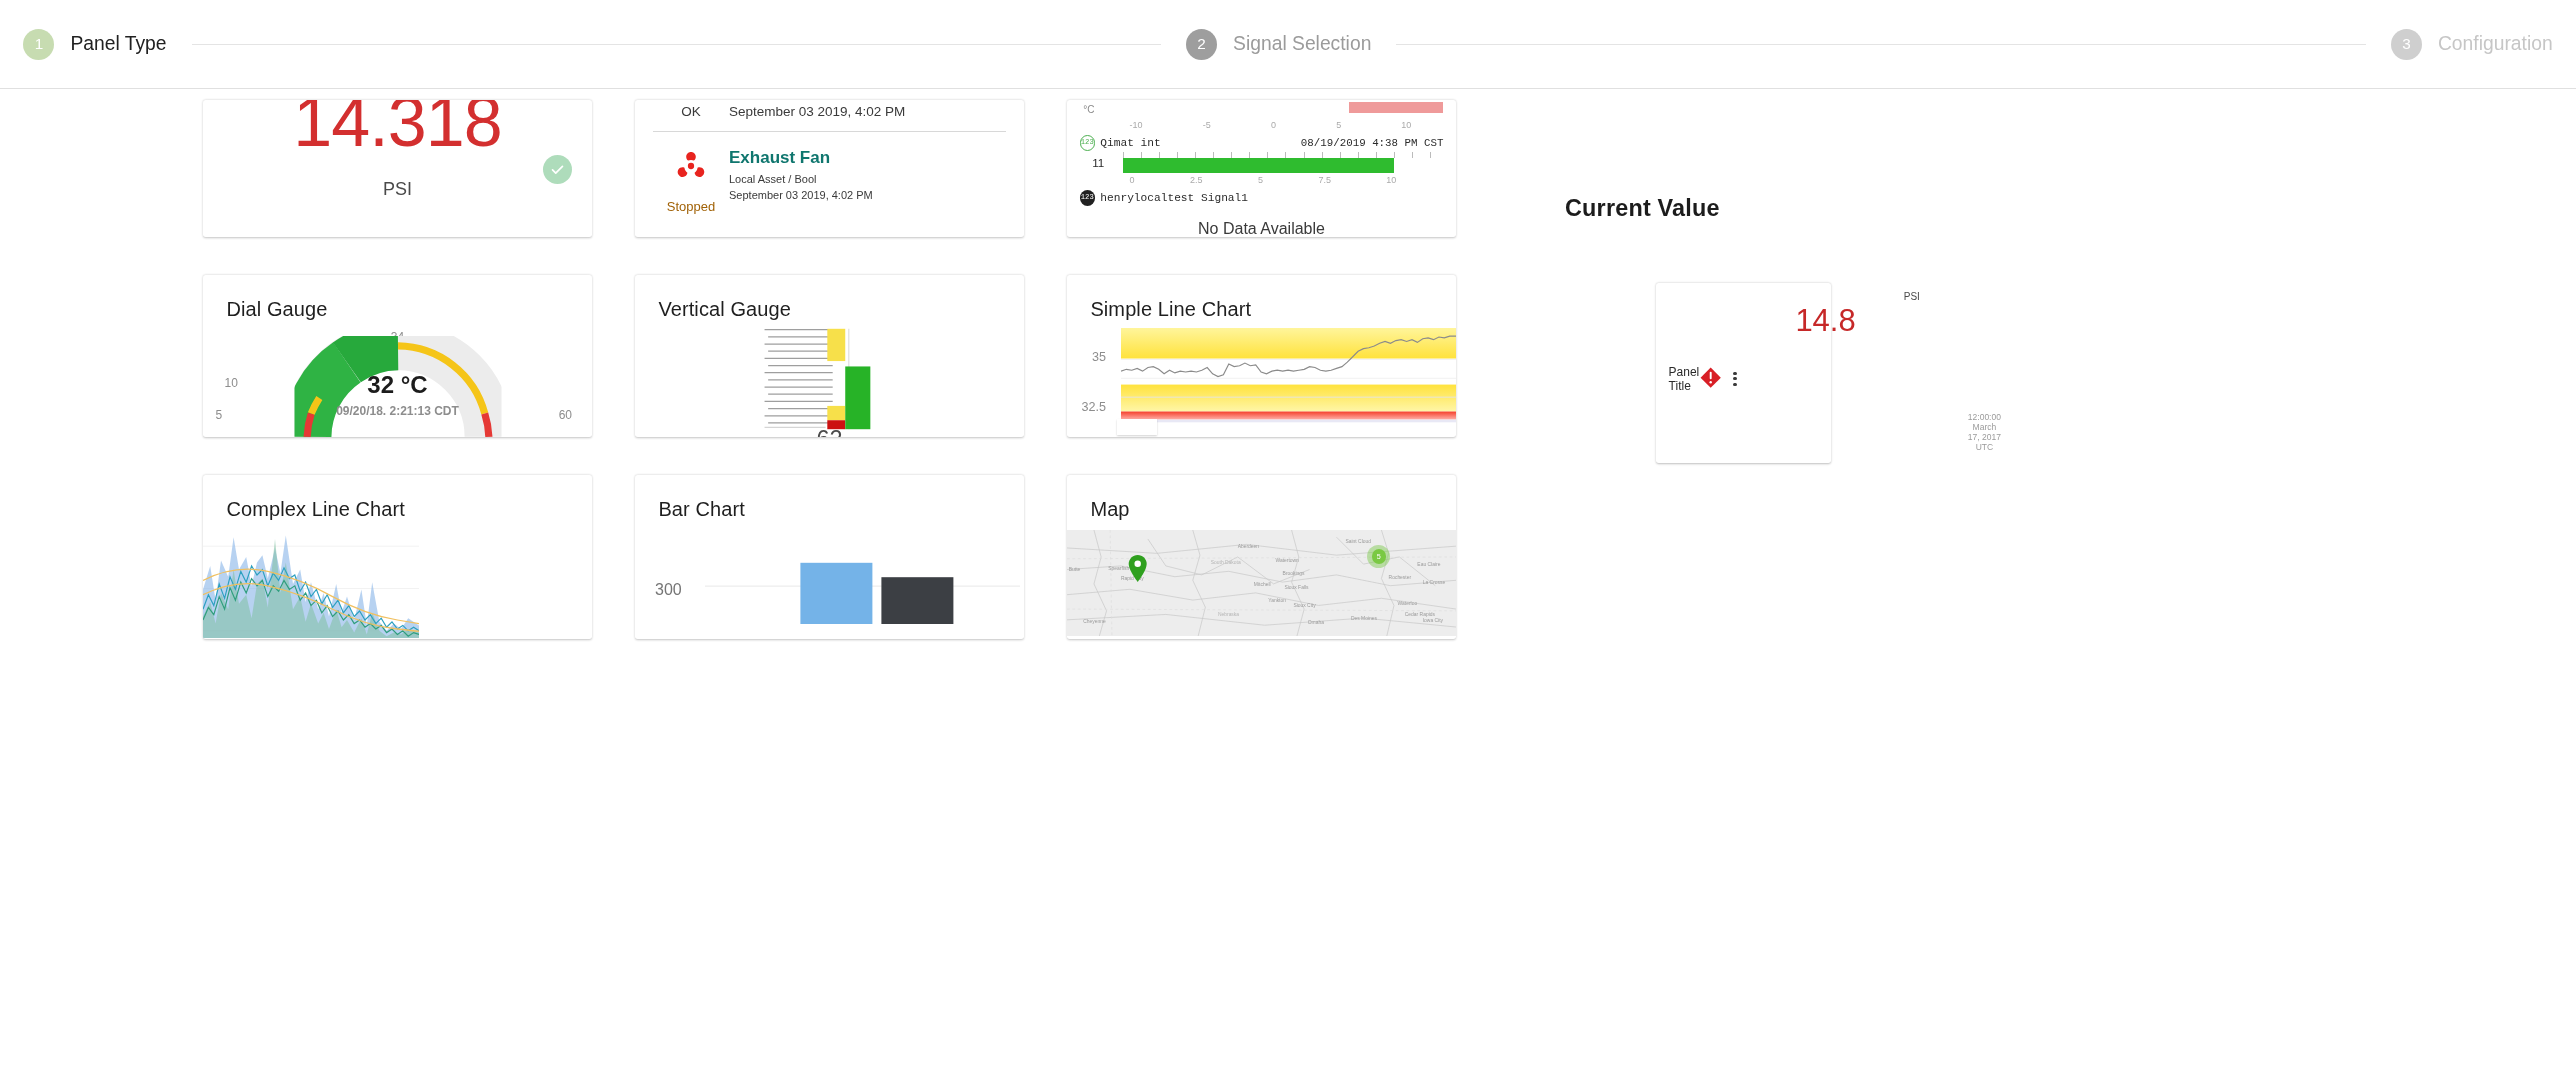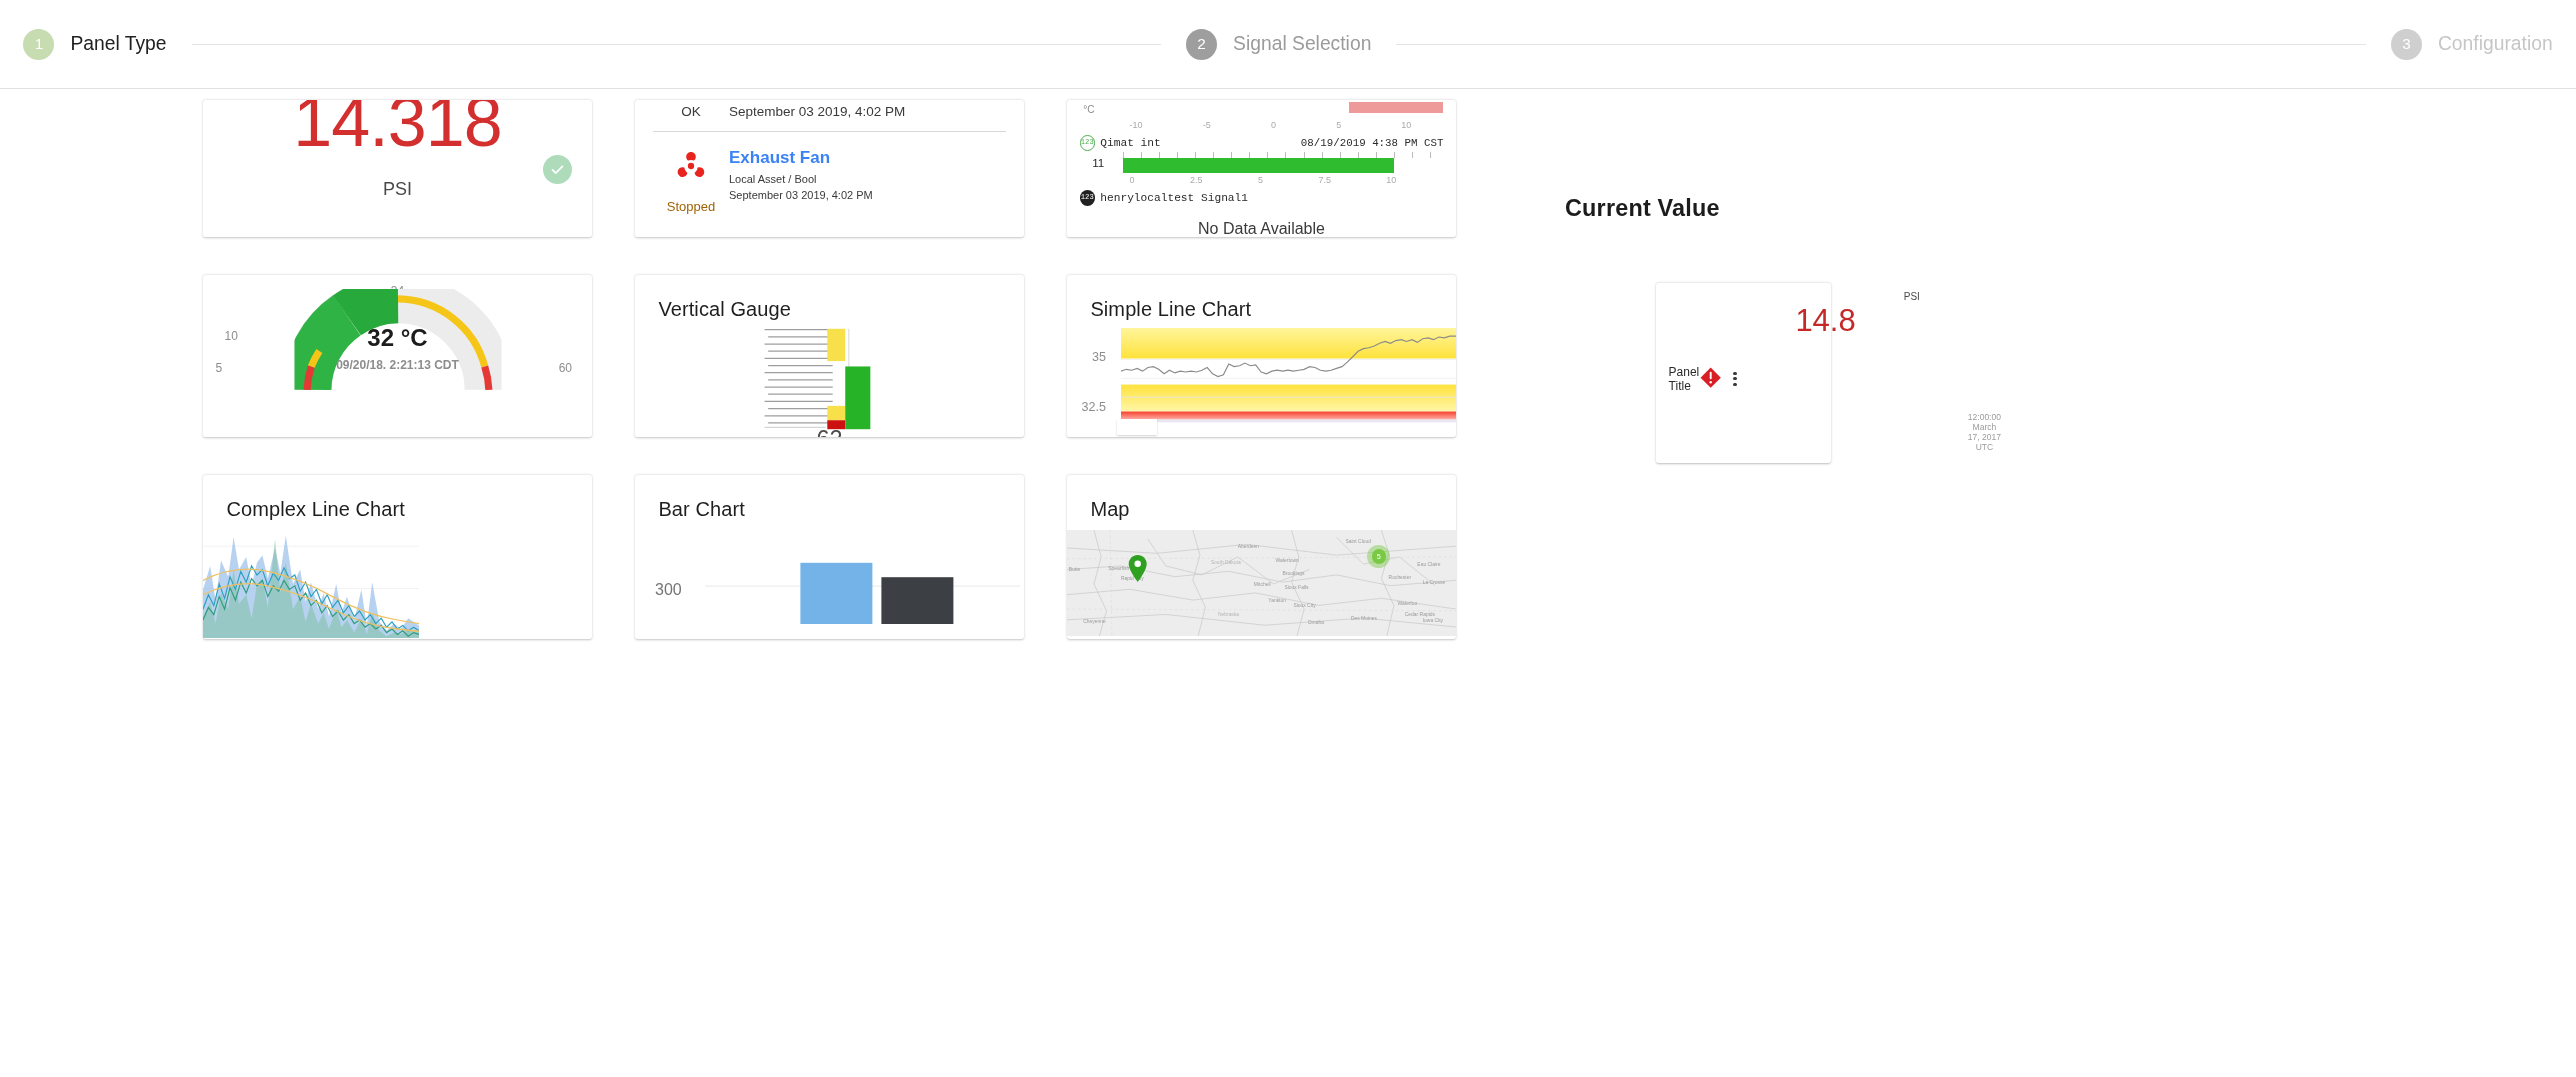--- a/index.html
+++ b/index.html
@@ -126,21 +126,21 @@
     align-items: flex-start;
     padding: 3.6px 18px 0 18px;
     font-size: 13.5px;
     color: #3a3a3a;
   }
   .al-toprow .ok { width: 76px; text-align: center; }
   .al-divider { height: 0.9px; background: #d8d8d8; margin: 12.6px 18px 0 18px; }
   .al-item { display: flex; padding: 16px 18px 0 18px; }
   .al-iconcol { width: 76px; text-align: center; }
   .al-status { font-size: 13px; color: #a16207; margin-top: 13px; }
-  .al-name { font-size: 17px; font-weight: bold; color: #3b82f6; }
+  .al-name { font-size: 17px; font-weight: bold; color: #0f766e; }
   .al-meta { font-size: 11px; color: #3a3a3a; margin-top: 4.5px; }
 
   
   .sl { padding: 3.6px 12.6px 0 12.6px; font-size: 10px; color: #7a7a7a; position: relative; }
   .sl-unit { font-size: 10px; color: #8a8a8a; margin-left: 3.6px; }
   .sl-bar-red {
     position: absolute; right: 12.6px; top: 1.8px;
     width: 94px; height: 11.7px; background: #ef9a9a;
   }
   .sl-axis { display: flex; justify-content: space-between; margin: 5.4px 32px 0 50px; font-size: 9px; color: #aaa; }
@@ -331,20 +331,21 @@
           </div>
           <div class="sl-row">
             <div class="sl-badge dark">123</div>
             <div class="sl-name">henrylocaltest  Signal1</div>
           </div>
           <div class="sl-nodata">No Data Available</div>
         </div>
       </div>
 
       <div class="card row2">
+        <div class="card-title">Dial Gauge</div>
         <div class="gauge-wrap">
           <div class="gauge-label" style="left:50%;transform:translateX(-50%);top:12.6px;">34</div>
           <div class="gauge-label" style="left:21.6px;top:58px;">10</div>
           <div class="gauge-label" style="left:12.6px;top:90px;">5</div>
           <div class="gauge-label" style="right:20px;top:90px;">60</div>
 
           <svg width="207" height="108" viewBox="0 0 230 120" style="position:absolute;left:50%;transform:translateX(-50%);top:18px;" aria-hidden="true">
             <path d="M14 112 A101 101 0 0 1 216 112" fill="none" stroke="#ececec" stroke-width="54"></path>
             <path d="M14 112 A101 101 0 0 1 58.2 29.3" fill="none" stroke="#2fb344" stroke-width="54"></path>
             <path d="M58.2 29.3 A101 101 0 0 1 115 11" fill="none" stroke="#27a93c" stroke-width="54"></path>

